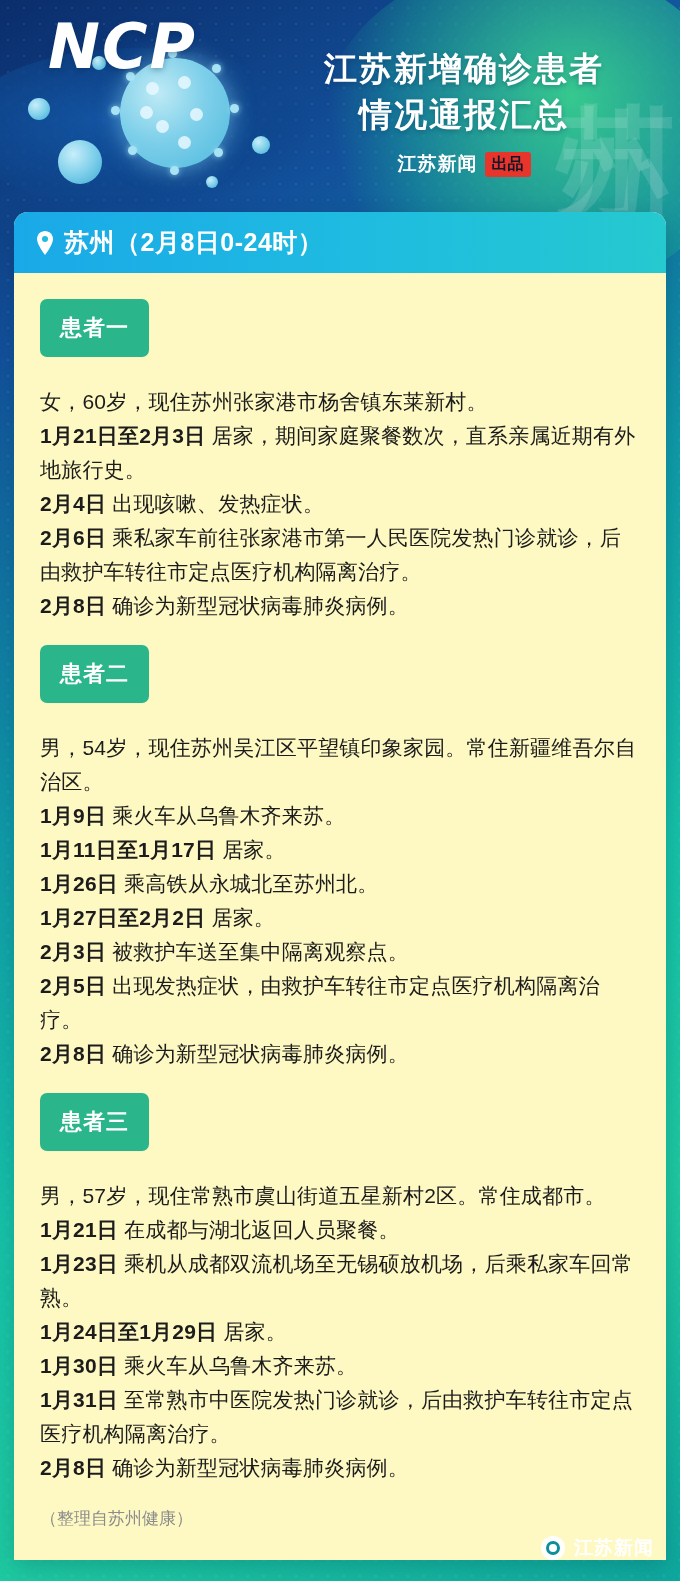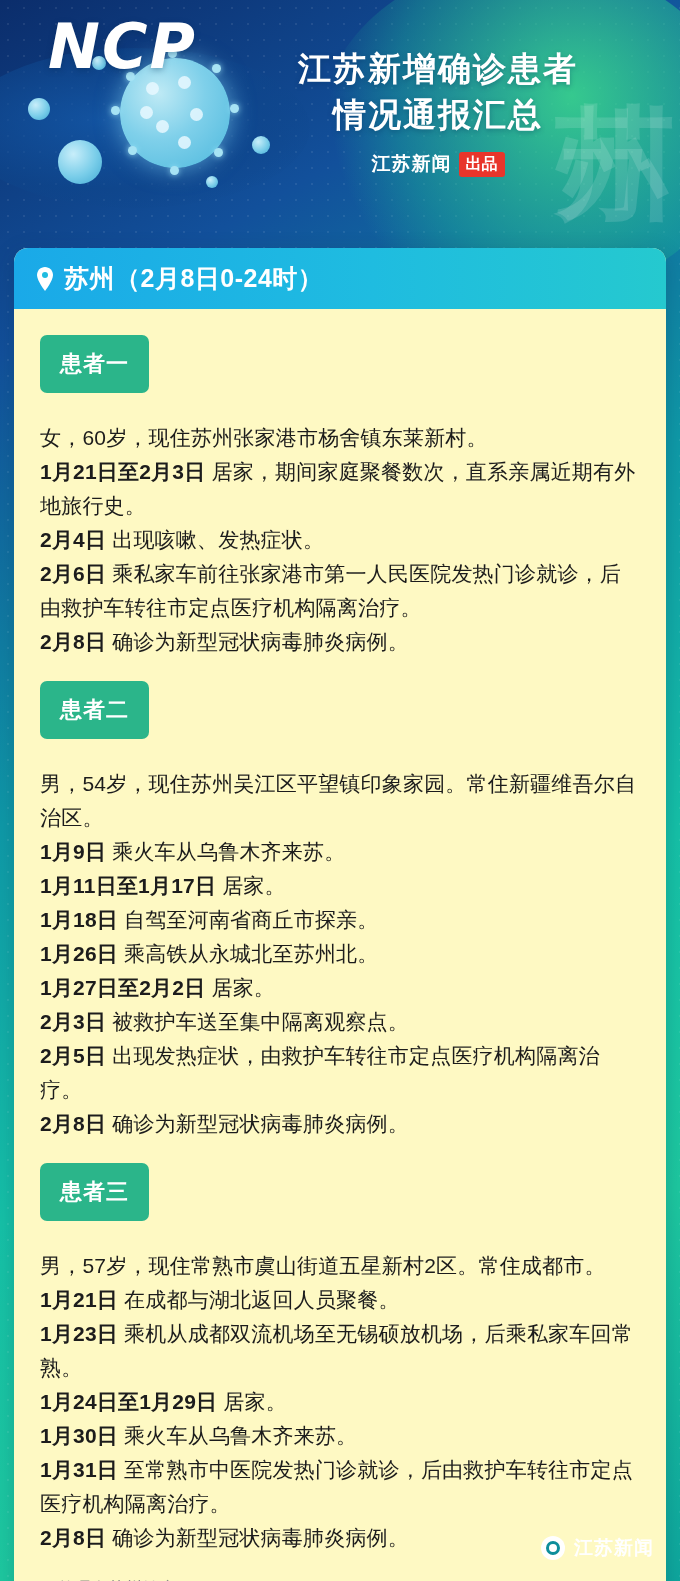--- a/index.html
+++ b/index.html
@@ -39,21 +39,21 @@
   .bg-dots {
     position: absolute; inset: 0;
     background-image: radial-gradient(rgba(255,255,255,0.10) 1px, transparent 1.4px);
     background-size: 16px 16px;
     opacity: .8;
   }
 
   
   .header {
     position: relative;
-    height: 248px;
+    height: 212px;
   }
   .ncp {
     position: absolute;
     left: 48px; top: 10px;
     font-family: "DejaVu Sans", sans-serif;
     font-size: 62px;
     font-weight: 700;
     font-style: italic;
     color: #ffffff;
     letter-spacing: 2px;
@@ -99,21 +99,21 @@
     background: radial-gradient(circle at 35% 32%, #c8eefa 0%, #79cde9 55%, #3fa9d3 100%);
   }
   .vs1 { left: 58px; top: 100px; width: 44px; height: 44px; }
   .vs2 { left: 28px; top: 58px; width: 22px; height: 22px; }
   .vs3 { left: 252px; top: 96px; width: 18px; height: 18px; }
   .vs4 { left: 92px; top: 16px; width: 14px; height: 14px; }
   .vs5 { left: 206px; top: 136px; width: 12px; height: 12px; }
 
   .title-block {
     position: absolute;
-    right: 52px; top: 46px;
+    right: 26px; top: 46px;
     text-align: center;
     width: 380px;
   }
   .title-line {
     font-size: 33px;
     font-weight: 700;
     color: #ffffff;
     letter-spacing: 2px;
     line-height: 1.38;
     text-shadow: 0 2px 5px rgba(0,50,90,.35);
@@ -126,21 +126,21 @@
     gap: 7px;
   }
   .brand-name {
     font-size: 19px;
     font-weight: 700;
     color: #ffffff;
     letter-spacing: 1px;
   }
   .brand-tag {
     background: #e8352b;
-    color: #ffffff;
+    color: #0f172a;
     font-size: 16px;
     font-weight: 700;
     padding: 2px 7px;
     border-radius: 3px;
   }
 
   
   .card {
     position: relative;
     margin: 0 14px;
@@ -299,21 +299,20 @@
             <div class="pline"><span>女，60岁，现住苏州张家港市杨舍镇东莱新村。</span></div>
             <div class="pline"><b>1月21日至2月3日</b><span> 居家，期间家庭聚餐数次，直系亲属近期有外地旅行史。</span></div>
             <div class="pline"><b>2月4日</b><span> 出现咳嗽、发热症状。</span></div>
             <div class="pline"><b>2月6日</b><span> 乘私家车前往张家港市第一人民医院发热门诊就诊，后由救护车转往市定点医疗机构隔离治疗。</span></div>
             <div class="pline"><b>2月8日</b><span> 确诊为新型冠状病毒肺炎病例。</span></div>
           </div></div>
         <div class="patient"><div class="patient-badge">患者二</div><div class="patient-lines">
             <div class="pline"><span>男，54岁，现住苏州吴江区平望镇印象家园。常住新疆维吾尔自治区。</span></div>
             <div class="pline"><b>1月9日</b><span> 乘火车从乌鲁木齐来苏。</span></div>
             <div class="pline"><b>1月11日至1月17日</b><span> 居家。</span></div>
-            <div class="pline"><b>1月18日</b><span> 自驾至河南省商丘市探亲。</span></div>
             <div class="pline"><b>1月26日</b><span> 乘高铁从永城北至苏州北。</span></div>
             <div class="pline"><b>1月27日至2月2日</b><span> 居家。</span></div>
             <div class="pline"><b>2月3日</b><span> 被救护车送至集中隔离观察点。</span></div>
             <div class="pline"><b>2月5日</b><span> 出现发热症状，由救护车转往市定点医疗机构隔离治疗。</span></div>
             <div class="pline"><b>2月8日</b><span> 确诊为新型冠状病毒肺炎病例。</span></div>
           </div></div>
         <div class="patient"><div class="patient-badge">患者三</div><div class="patient-lines">
             <div class="pline"><span>男，57岁，现住常熟市虞山街道五星新村2区。常住成都市。</span></div>
             <div class="pline"><b>1月21日</b><span> 在成都与湖北返回人员聚餐。</span></div>
             <div class="pline"><b>1月23日</b><span> 乘机从成都双流机场至无锡硕放机场，后乘私家车回常熟。</span></div>

